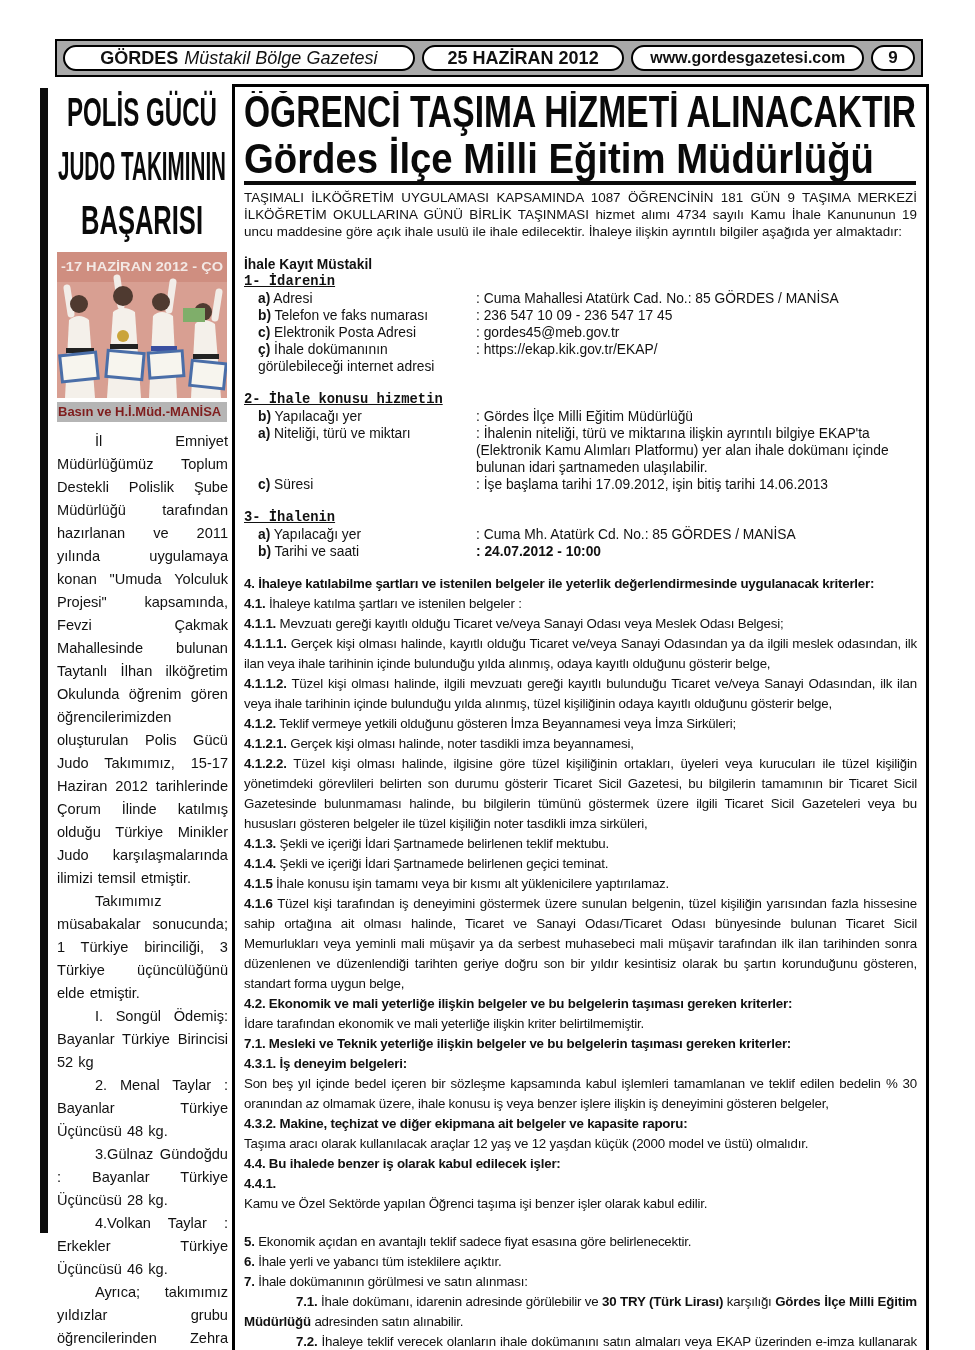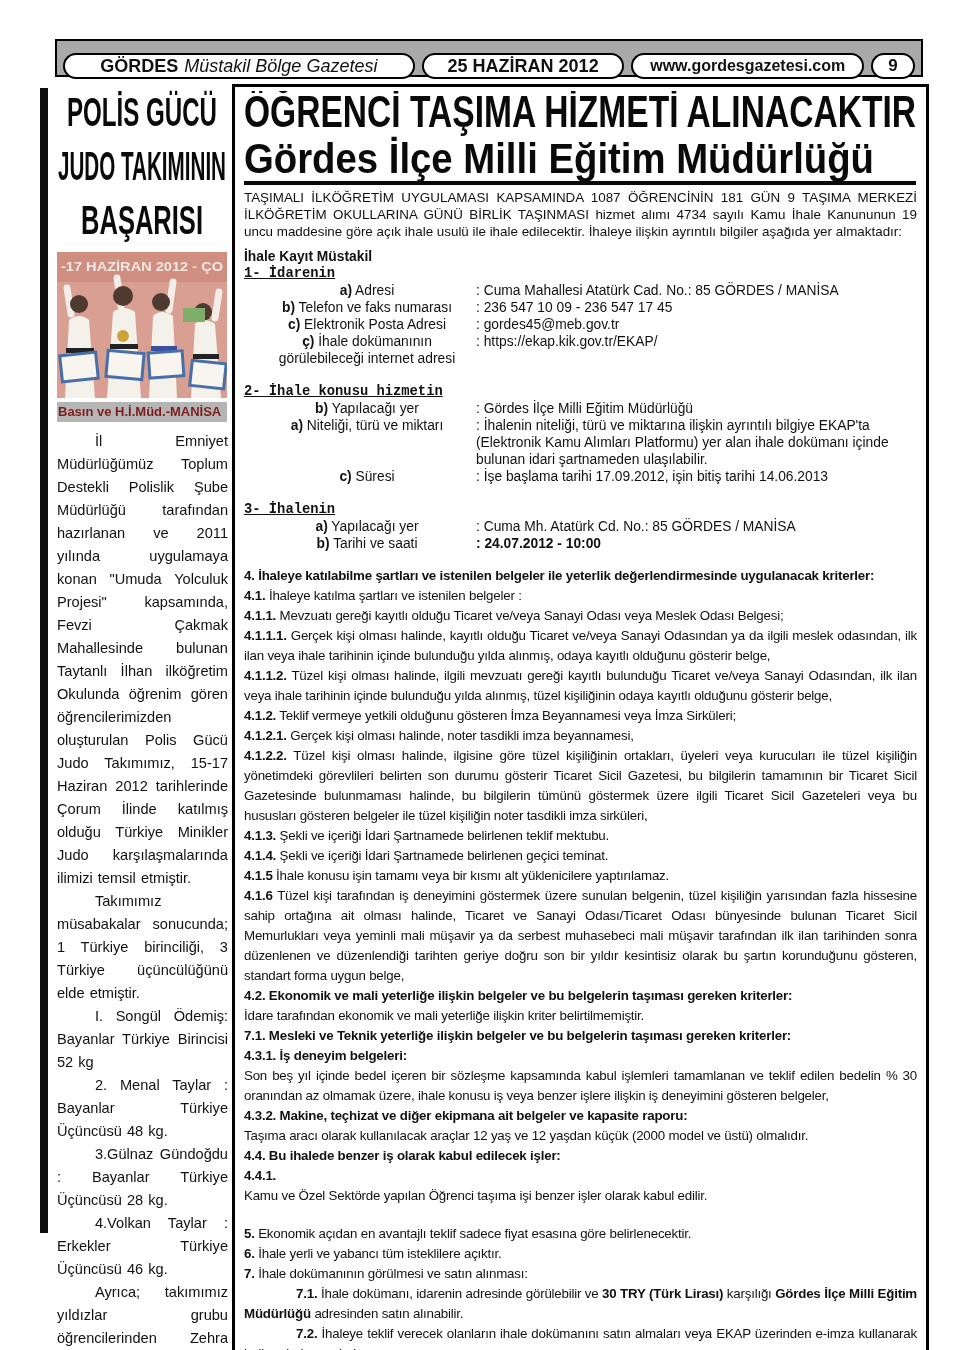--- a/index.html
+++ b/index.html
@@ -6,21 +6,21 @@
   body{
     width:975px;height:1350px;position:relative;background:#ffffff;
     font-family:"Liberation Sans", sans-serif;color:#111;
     -webkit-font-smoothing:antialiased;
   }
   .b{font-weight:bold;}
   
   .masthead{
     position:absolute;left:55px;top:39px;width:868px;height:38px;
     background:#a9a9a9;border:2px solid #000;box-sizing:border-box;
-    display:flex;align-items:flex-start;gap:7px;padding:12px 6px;
+    display:flex;align-items:center;gap:7px;padding:3px 6px;
   }
   .pill{
     background:#fff;border:2px solid #000;border-radius:16px;height:26px;
     display:flex;align-items:center;justify-content:center;white-space:nowrap;
     box-sizing:border-box;
   }
   .pill-name{flex:1.75;font-size:18px;}
   .pill-name .paper{font-weight:bold;font-style:normal;margin-right:6px;}
   .pill-name .sub{font-style:italic;}
   .pill-date{flex:1;font-weight:bold;font-size:18px;}
@@ -40,24 +40,24 @@
   .lc-body p{
     margin:0;font-size:14.6px;line-height:23px;text-align:justify;
     text-indent:2.6em;word-spacing:1px;
   }
   
   .ann-box{
     position:absolute;left:232px;top:84px;width:697px;box-sizing:border-box;
     border:3px solid #000;background:#fff;padding:4px 9px 6px 9px;
   }
   .ann-title-svg{display:block;}
-  .intro{margin:3px 0 8px 0;font-size:13.4px;line-height:16.8px;text-align:justify;}
+  .intro{margin:3px 0 16px 0;font-size:13.4px;line-height:16.8px;text-align:justify;}
   .kv{display:flex;font-size:13.8px;line-height:17px;}
   .kv .kv-label{width:232px;flex:none;}
-  .kv.ind .kv-label{width:232px;padding-left:14px;box-sizing:border-box;text-align:center;}
+  .kv.ind .kv-label{width:232px;padding-left:14px;box-sizing:border-box;}
   .kv .kv-value{flex:1;}
   .kv-heading{font-weight:bold;text-decoration:underline;font-size:13.8px;line-height:17px;font-family:Liberation Mono, monospace;}
   .sec-gap{height:16px;}
   .small-gap{height:10px;}
   .ann-body{margin-top:4px;}
   .ann-body p{margin:0;font-size:13.3px;line-height:20px;text-align:justify;letter-spacing:-0.2px;}
   .ann-body p.indent{text-indent:52px;}
   .ann-body div.spacer{height:18px;}
 </style>
 </head>

